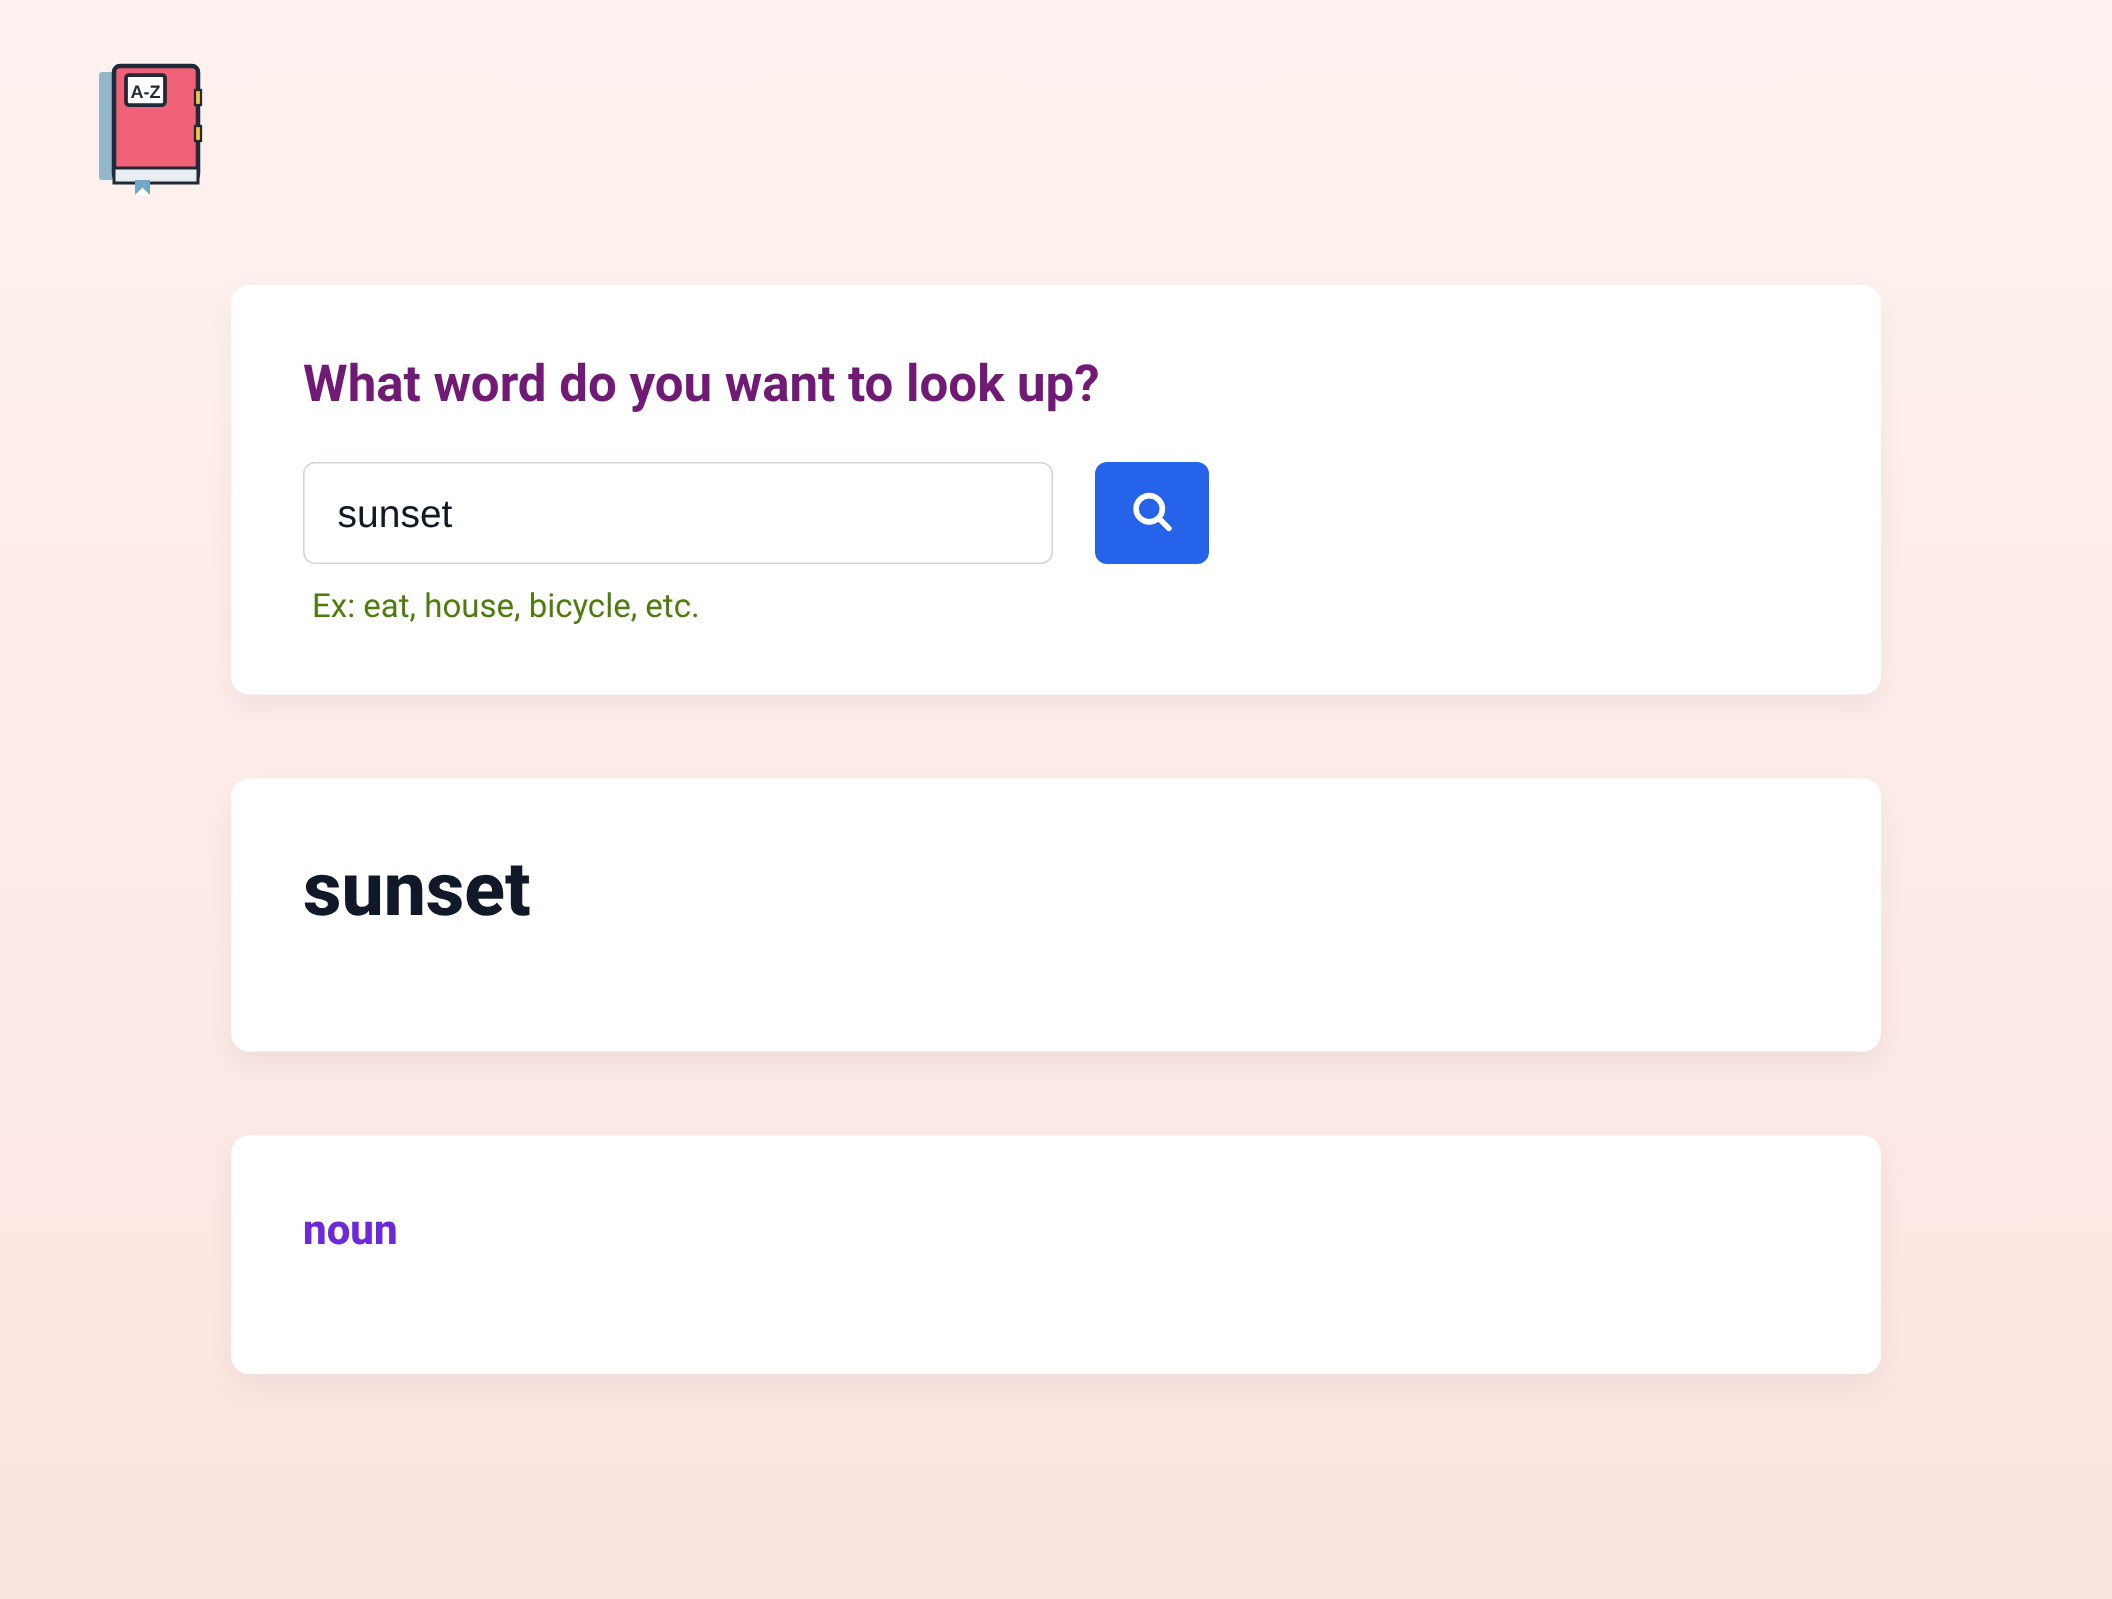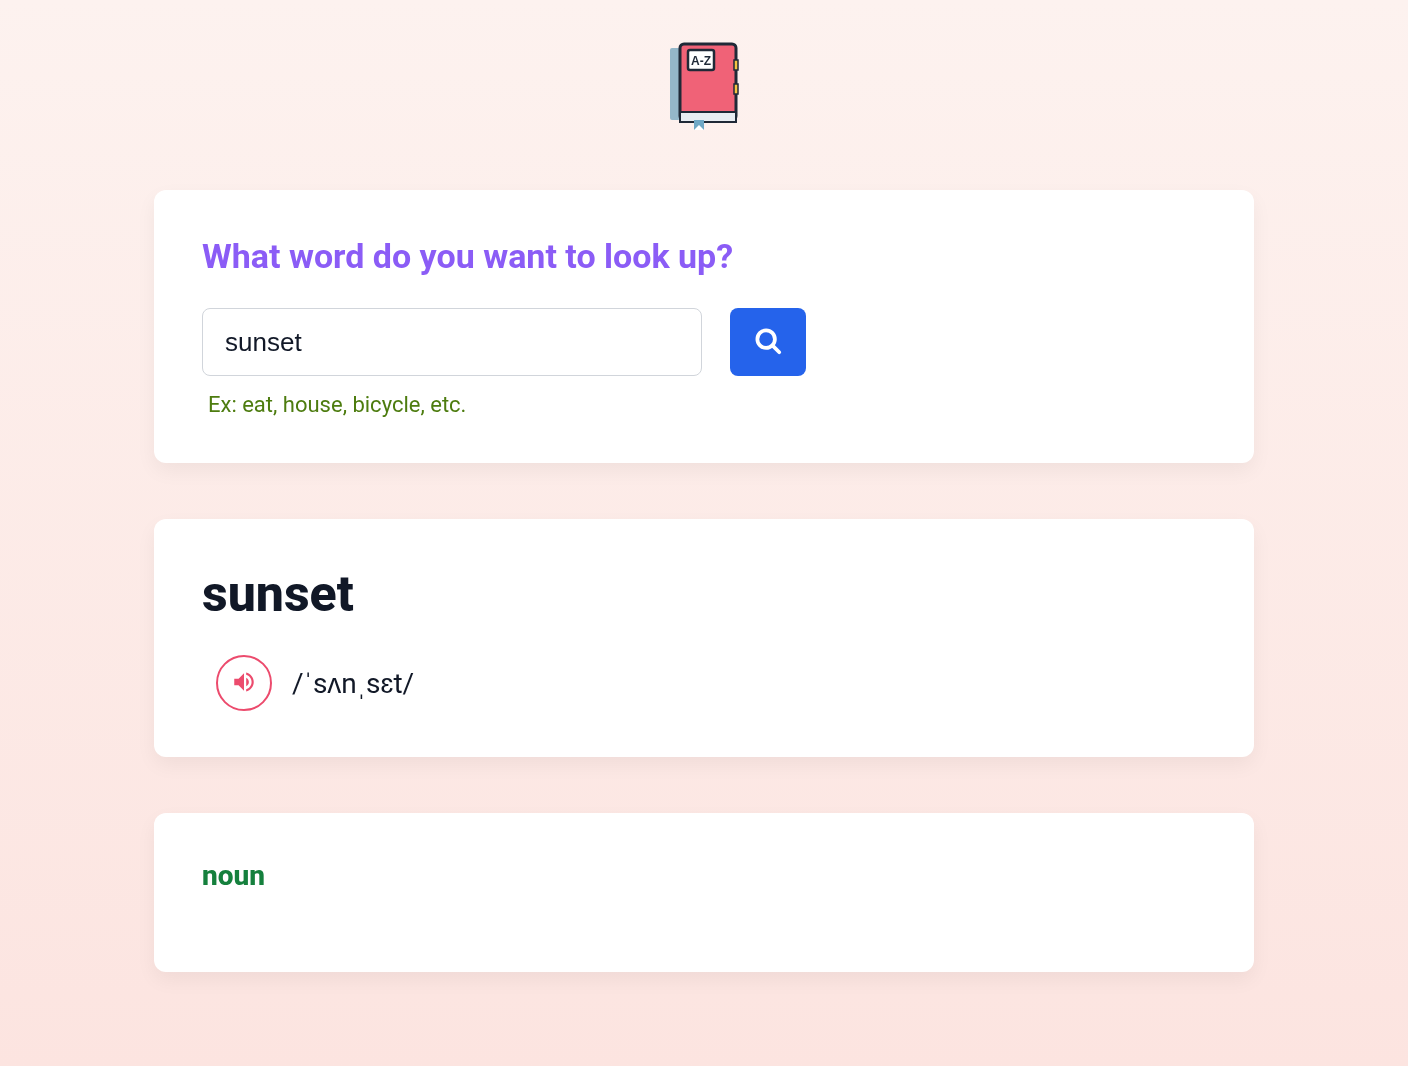--- a/index.html
+++ b/index.html
@@ -10,21 +10,21 @@
     body {
       font-family: -apple-system, BlinkMacSystemFont, "Segoe UI", Roboto, Helvetica, Arial, sans-serif;
       background: linear-gradient(180deg, #FDF2EF 0%, #FCE4E0 100%);
       min-height: 100vh;
       padding: 40px 60px;
       color: #1f2937;
     }
     .header {
       display: flex;
       align-items: center;
-      justify-content: center;
+      justify-content: flex-start;
       gap: 40px;
       margin-bottom: 60px;
     }
     .logo {
       width: 80px;
       height: 90px;
       position: relative;
     }
     .title {
       font-size: 52px;
@@ -40,21 +40,21 @@
       margin-bottom: 56px;
       box-shadow: 0 8px 20px rgba(0,0,0,0.05);
       max-width: 1100px;
       margin-left: auto;
       margin-right: auto;
     }
     .prompt {
       font-size: 34px;
       font-weight: 700;
       margin-bottom: 32px;
-      color: #8b5cf6;
+      color: #701a75;
     }
     .search-row {
       display: flex;
       align-items: center;
       gap: 28px;
       margin-bottom: 16px;
     }
     .search-input {
       width: 500px;
       height: 68px;
@@ -105,21 +105,21 @@
       justify-content: center;
       cursor: pointer;
     }
     .phonetic-text {
       font-size: 28px;
       color: #111827;
     }
     .pos {
       font-size: 28px;
       font-weight: 800;
-      color: #15803d;
+      color: #6d28d9;
     }
   </style>
 </head>
 <body>
 
 <div class="header">
   <div class="logo">
     <svg viewBox="0 0 80 90" width="80" height="90">
       <rect x="6" y="8" width="10" height="72" rx="2" fill="#94b7c9"></rect>
       <rect x="16" y="4" width="56" height="76" rx="4" fill="#f06277" stroke="#1f2937" stroke-width="3"></rect>
@@ -145,29 +145,17 @@
           <line x1="21" y1="21" x2="15.5" y2="15.5"></line>
         </svg>
       </span>
     </button>
   </div>
   <div class="hint">Ex: eat, house, bicycle, etc.</div>
 </div>
 
 <div class="card">
   <div class="word-title">sunset</div>
-  <div class="phonetic-row">
-    <button class="audio-btn">
-      <span>
-        <svg width="26" height="26" viewBox="0 0 24 24" fill="#ec4b6d">
-          <path d="M3 9v6h4l5 5V4L7 9H3z"></path>
-          <path d="M16.5 12c0-1.77-1.02-3.29-2.5-4.03v8.05c1.48-.73 2.5-2.25 2.5-4.02z" fill="#ec4b6d"></path>
-          <path d="M14 3.23v2.06c2.89.86 5 3.54 5 6.71s-2.11 5.85-5 6.71v2.06c4.01-.91 7-4.49 7-8.77s-2.99-7.86-7-8.77z" fill="#ec4b6d"></path>
-        </svg>
-      </span>
-    </button>
-    <div class="phonetic-text">/ˈsʌnˌsɛt/</div>
-  </div>
 </div>
 
 <div class="card" style="padding-bottom: 80px;">
   <div class="pos">noun</div>
 </div>
 
 </body></html>

